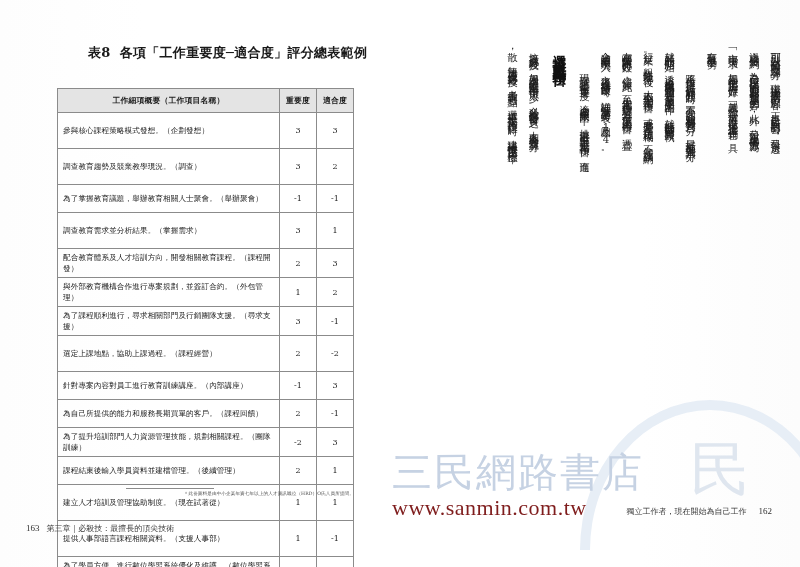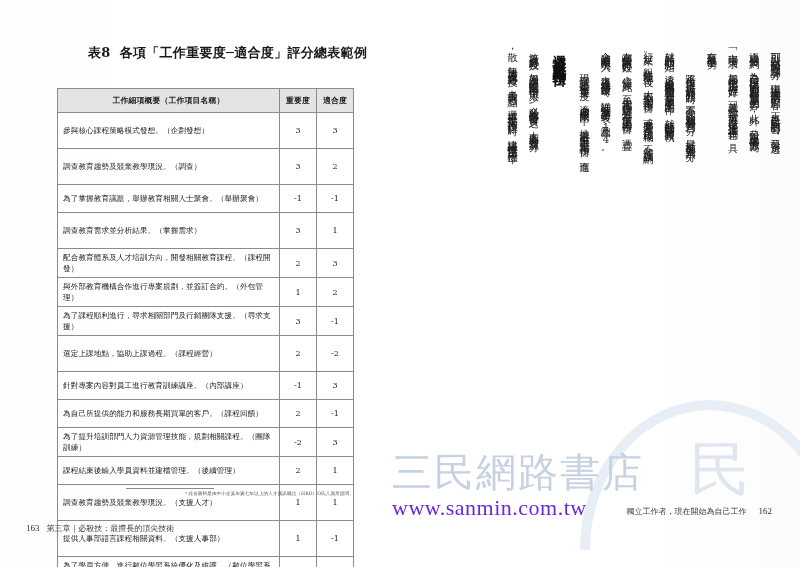--- a/index.html
+++ b/index.html
@@ -38,21 +38,21 @@
     font-family: "DejaVu Serif", serif;
     font-size: 40px;
     letter-spacing: 2px;
     line-height: 1;
     color: #c6d2e3;
     white-space: nowrap;
   }
   .wm-url {
     font-family: "Liberation Serif", serif;
     font-size: 22px;
-    color: #6d28d9;
+    color: #7f1d1d;
     margin-top: 3px;
     letter-spacing: 0.5px;
     white-space: nowrap;
   }
   .wm-ghost {
     position: absolute;
     top: 430px; left: 690px;
     font-size: 60px;
     color: #dfe6ef;
     font-family: "DejaVu Serif", serif;
@@ -302,21 +302,21 @@
             <td class="desc">為了提升培訓部門人力資源管理技能，規劃相關課程。（團隊訓練）</td>
             <td class="num">-2</td>
             <td class="num">3</td>
           </tr>
           <tr class="two-line">
             <td class="desc">課程結束後輸入學員資料並建檔管理。（後續管理）</td>
             <td class="num">2</td>
             <td class="num">1</td>
           </tr>
           <tr class="one-line">
-            <td class="desc">調查教育趨勢及競業教學現況。（支援人才）</td>
+            <td class="desc">建立人才培訓及管理協助制度。（現在試著從）</td>
             <td class="num">1</td>
             <td class="num">1</td>
           </tr>
           <tr class="one-line">
             <td class="desc">提供人事部語言課程相關資料。（支援人事部）</td>
             <td class="num">1</td>
             <td class="num">-1</td>
           </tr>
           <tr class="two-line">
             <td class="desc">為了學員方便，進行數位學習系統優化及維護。（數位學習系統優化）</td>

